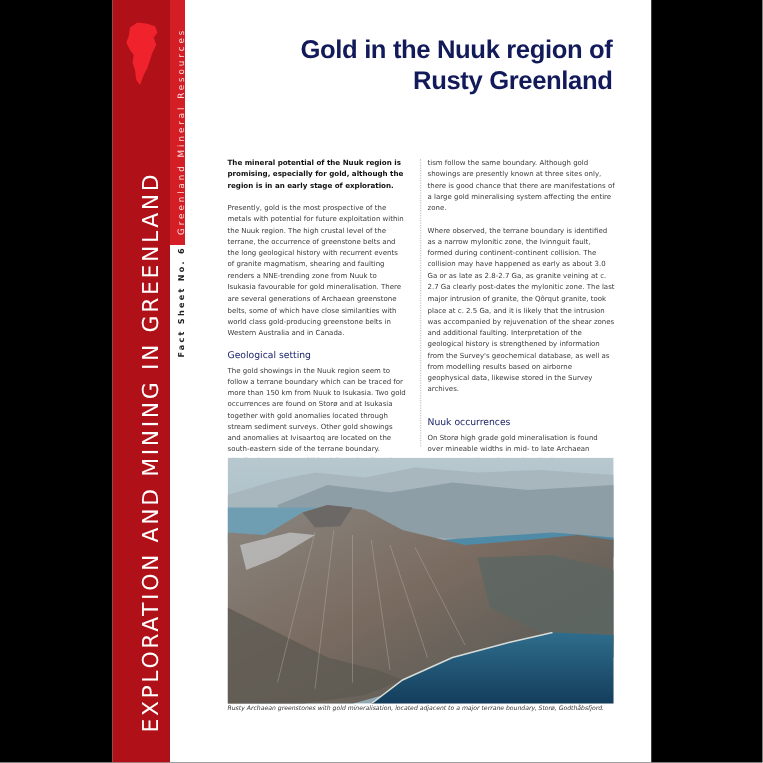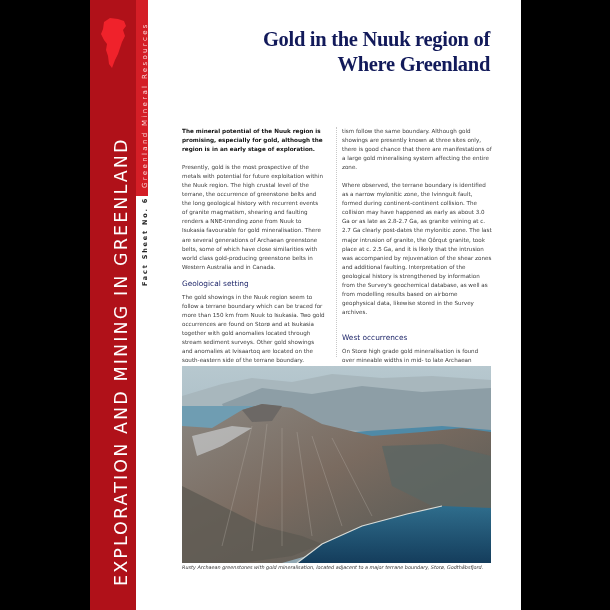--- a/index.html
+++ b/index.html
@@ -9,21 +9,21 @@
   .spine-strip{position:absolute;left:46px;top:0;width:12px;height:196px;background:#d41e26;}
   .map-icon{position:absolute;left:8px;top:16px;width:30px;height:56px;}
   .spine-title{position:absolute;left:23px;top:595px;transform-origin:0 0;transform:rotate(-90deg);
     white-space:nowrap;color:#fff;font-size:17.5px;letter-spacing:2.1px;font-family:"DejaVu Sans",sans-serif;
     line-height:1;margin-top:-9px;}
   .strip-text{position:absolute;left:52px;top:192px;transform-origin:0 0;transform:rotate(-90deg);
     white-space:nowrap;color:#fbd7d8;font-size:7px;letter-spacing:2.35px;margin-top:-4px;line-height:1;}
   .factsheet{position:absolute;left:52px;top:290px;transform-origin:0 0;transform:rotate(-90deg);
     white-space:nowrap;color:#222;font-size:6.5px;letter-spacing:1.8px;font-weight:bold;margin-top:-4px;line-height:1;}
   .title{position:absolute;left:90px;top:27px;width:310px;text-align:right;color:#121a5a;
-    font-size:20.5px;font-weight:bold;line-height:25px;font-family:Liberation Serif, serif;letter-spacing:-0.3px;}
+    font-size:20.5px;font-weight:bold;line-height:25px;font-family:Liberation Sans, sans-serif;letter-spacing:-0.3px;}
   .col{position:absolute;top:127px;font-size:5.6px;line-height:9.05px;color:#3a3a3a;}
   .col1{left:92px;width:143px;}
   .col2{left:252px;width:150px;}
   .col p{margin:0;}
   .lead{font-weight:bold;color:#111;font-size:5.7px;margin-bottom:9px !important;}
   .gap{height:9px;}
   .h2{color:#1c2468;font-weight:normal;font-size:7.4px;line-height:10px;margin:7px 0 4px 0 !important;}
   .divider{position:absolute;left:246px;top:127px;width:0;height:230px;border-left:1px dotted #c8c8c8;}
   .photo{position:absolute;left:92px;top:366px;width:309px;height:197px;overflow:hidden;}
   .caption{position:absolute;left:92px;top:564px;width:310px;font-size:4.9px;font-style:italic;color:#333;white-space:nowrap;}
@@ -37,38 +37,38 @@
       <path d="M6 6 L12 2 L20 3 L26 5 L28 10 L25 14 L27 20 L24 26 L22 32 L20 38 L17 44 L14 52 L11 48 L10 40 L8 34 L9 28 L6 24 L3 18 L5 13 Z" fill="#f0222b"></path>
     </svg>
     <div class="spine-title">EXPLORATION AND MINING IN GREENLAND</div>
   </div>
   <div class="spine-strip"></div>
   <div class="strip-text">Greenland Mineral Resources</div>
   <div class="factsheet">Fact Sheet No. 6</div>
 
   <div class="title">
     <div>Gold in the Nuuk region of</div>
-    <div>Where Greenland</div>
+    <div>Rusty Greenland</div>
   </div>
 
   <div class="col col1">
     <p class="lead">The mineral potential of the Nuuk region is promising, especially for gold, although the region is in an early stage of exploration.</p>
     <p>Presently, gold is the most prospective of the metals with potential for future exploitation within the Nuuk region. The high crustal level of the terrane, the occurrence of greenstone belts and the long geological history with recurrent events of granite magmatism, shearing and faulting renders a NNE-trending zone from Nuuk to Isukasia favourable for gold mineralisation. There are several generations of Archaean greenstone belts, some of which have close similarities with world class gold-producing greenstone belts in Western Australia and in Canada.</p>
     <p class="h2">Geological setting</p>
     <p>The gold showings in the Nuuk region seem to follow a terrane boundary which can be traced for more than 150 km from Nuuk to Isukasia. Two gold occurrences are found on Storø and at Isukasia together with gold anomalies located through stream sediment surveys. Other gold showings and anomalies at Ivisaartoq are located on the south-eastern side of the terrane boundary. Distribution patterns of lithophile and radioactive elements demonstrate that high-level granite magma-</p>
   </div>
 
   <div class="divider"></div>
 
   <div class="col col2">
     <p>tism follow the same boundary. Although gold showings are presently known at three sites only, there is good chance that there are manifestations of a large gold mineralising system affecting the entire zone.</p>
     <div class="gap"></div>
     <p>Where observed, the terrane boundary is identified as a narrow mylonitic zone, the Ivinnguit fault, formed during continent-continent collision. The collision may have happened as early as about 3.0 Ga or as late as 2.8-2.7 Ga, as granite veining at c. 2.7 Ga clearly post-dates the mylonitic zone. The last major intrusion of granite, the Qôrqut granite, took place at c. 2.5 Ga, and it is likely that the intrusion was accompanied by rejuvenation of the shear zones and additional faulting. Interpretation of the geological history is strengthened by information from the Survey's geochemical database, as well as from modelling results based on airborne geophysical data, likewise stored in the Survey archives.</p>
     <div class="gap"></div>
-    <p class="h2">West occurrences</p>
+    <p class="h2">Nuuk occurrences</p>
     <p>On Storø high grade gold mineralisation is found over mineable widths in mid- to late Archaean greenstones along the Nuuk-Isukasia zone.</p>
     <p>The discovery is a result of two drilling campaigns in 1995 by NunaOil A/S. The obtained results are up to 6</p>
   </div>
 
   <div class="photo">
     <svg width="309" height="197" viewBox="0 0 309 197" preserveAspectRatio="none">
       <defs>
         <linearGradient id="sky" x1="0" y1="0" x2="0" y2="1">
           <stop offset="0" stop-color="#b7c8cf"></stop>
           <stop offset="1" stop-color="#8fa6b1"></stop>

